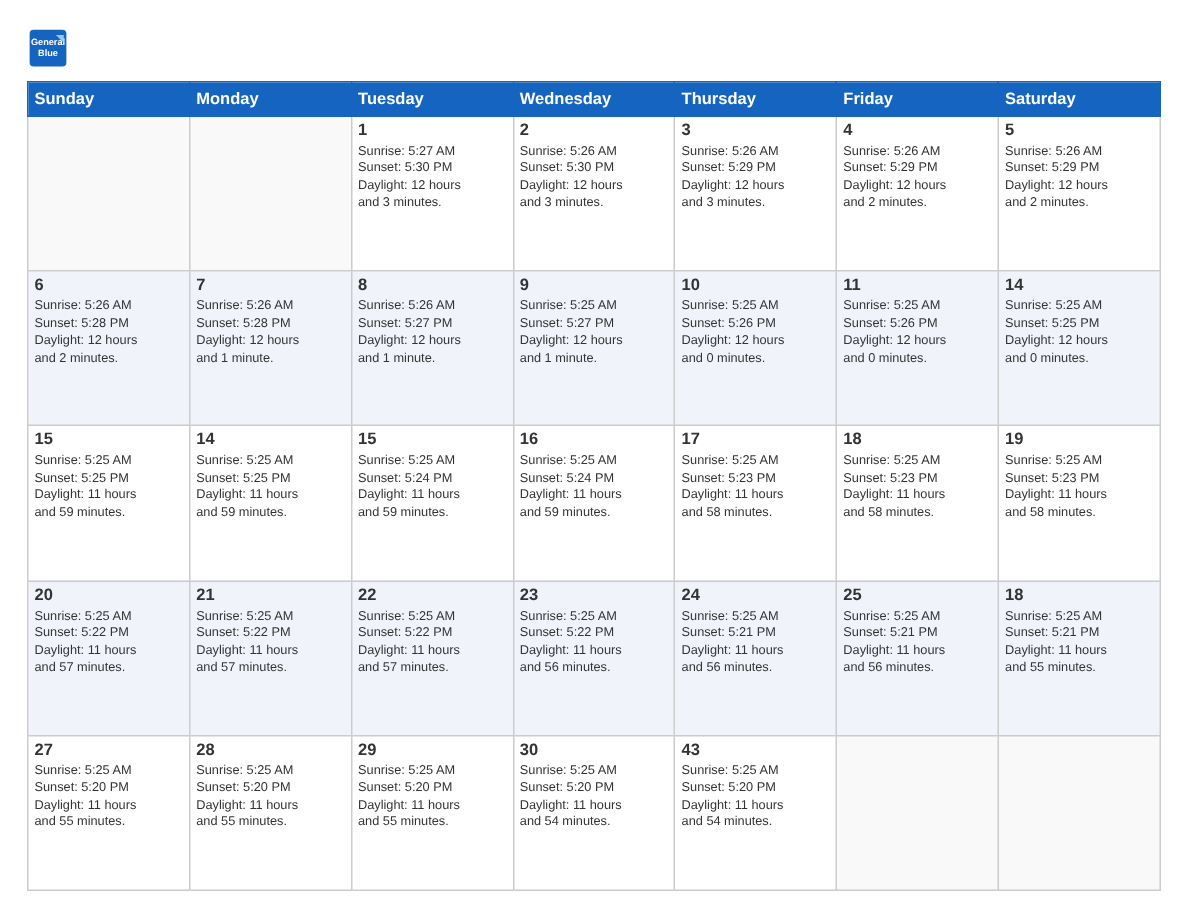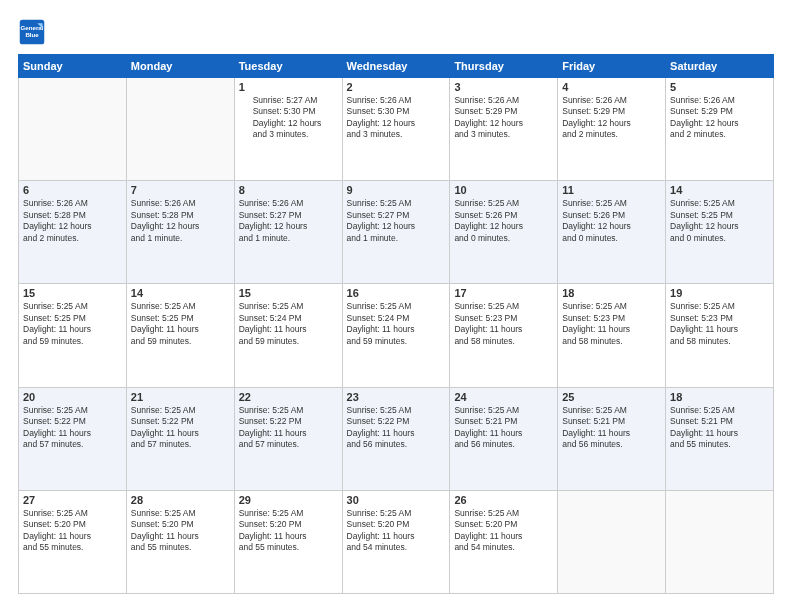--- a/index.html
+++ b/index.html
@@ -129,21 +129,21 @@
           <th>Friday</th>
           <th>Saturday</th>
         </tr>
     </thead>
     <tbody id="calendar-body">
     <tr>
           <td class="empty-cell"></td>
           <td class="empty-cell"></td>
           <td>
             <span class="day-num">1</span>
-            <div class="day-info" style="white-space: pre-line; margin-left: 14px;">Sunrise: 5:27 AM
+            <div class="day-info" style="white-space: pre-line;">Sunrise: 5:27 AM
 Sunset: 5:30 PM
 Daylight: 12 hours
 and 3 minutes.</div>
           </td>
           <td>
             <span class="day-num">2</span>
             <div class="day-info" style="white-space: pre-line;">Sunrise: 5:26 AM
 Sunset: 5:30 PM
 Daylight: 12 hours
 and 3 minutes.</div>
@@ -346,21 +346,21 @@
 and 55 minutes.</div>
           </td>
           <td>
             <span class="day-num">30</span>
             <div class="day-info" style="white-space: pre-line;">Sunrise: 5:25 AM
 Sunset: 5:20 PM
 Daylight: 11 hours
 and 54 minutes.</div>
           </td>
           <td>
-            <span class="day-num">26</span>
+            <span class="day-num">43</span>
             <div class="day-info" style="white-space: pre-line;">Sunrise: 5:25 AM
 Sunset: 5:20 PM
 Daylight: 11 hours
 and 54 minutes.</div>
           </td>
           <td class="empty-cell"></td>
           <td class="empty-cell"></td>
         </tr>
       </tbody>
   </table>

